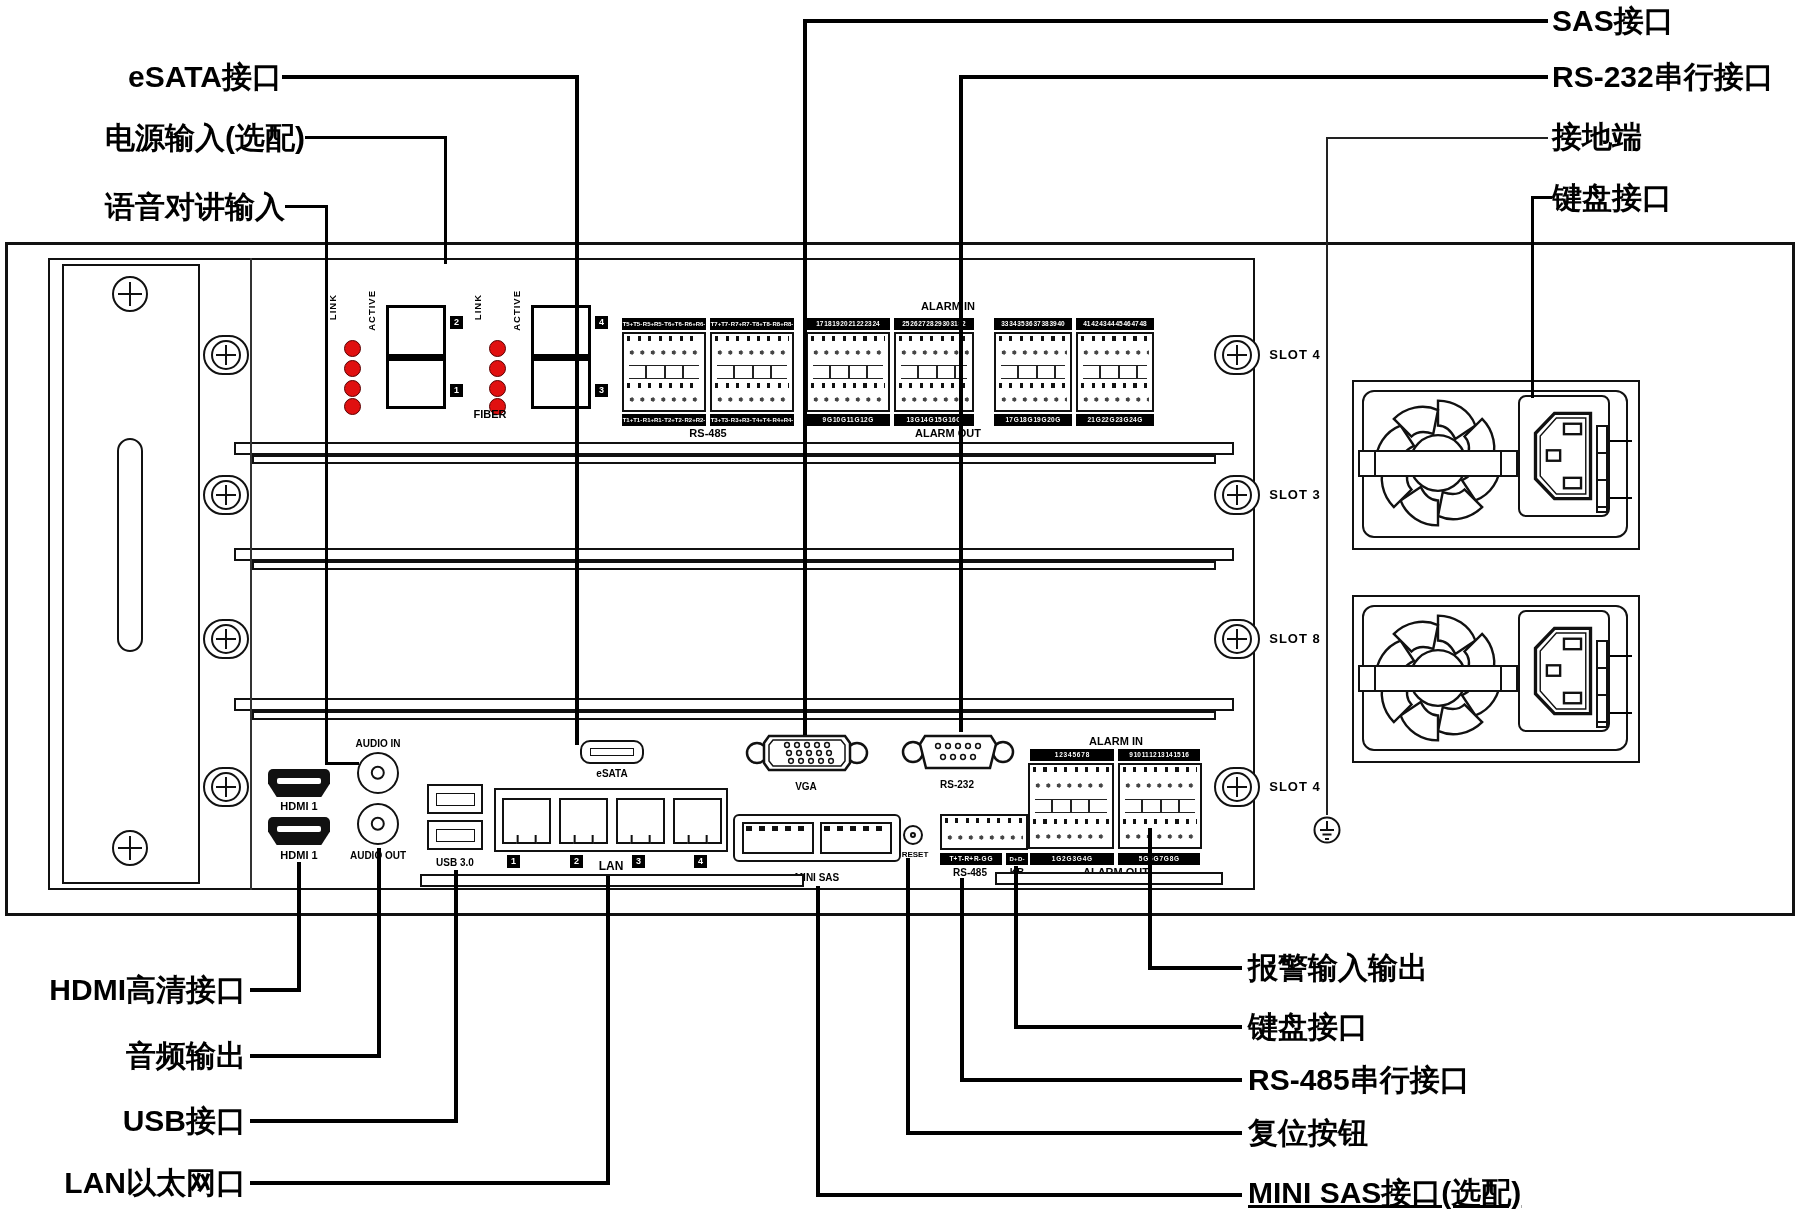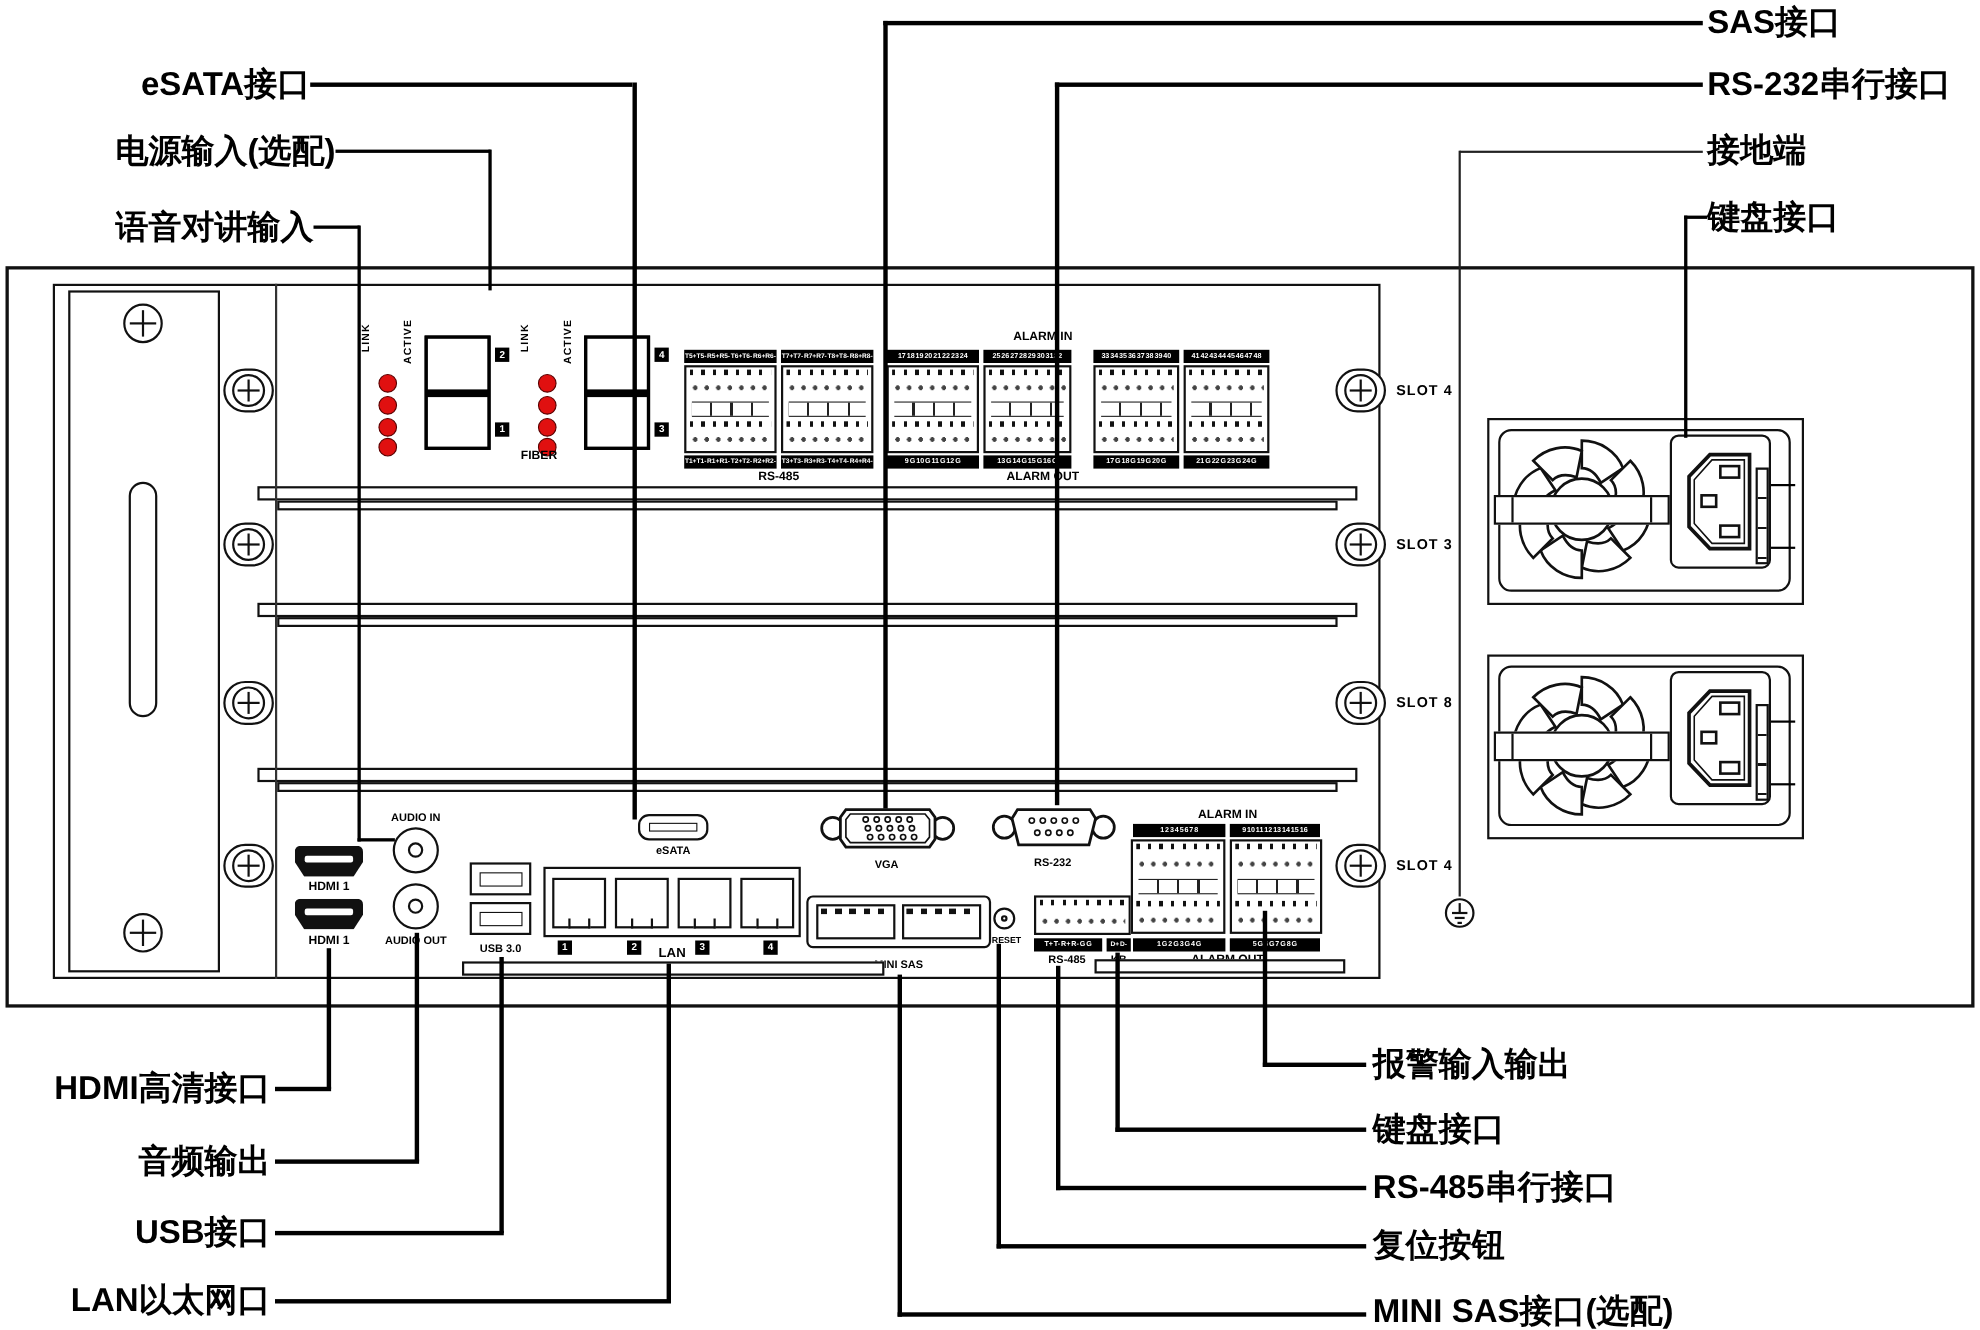--- a/index.html
+++ b/index.html
@@ -433,15 +433,15 @@
 
   <div class="co" style="right:1554px;top:973px;">HDMI高清接口</div>
   <div class="co" style="right:1554px;top:1039px;">音频输出</div>
   <div class="co" style="right:1554px;top:1104px;">USB接口</div>
   <div class="co" style="right:1554px;top:1166px;">LAN以太网口</div>
 
   <div class="co" style="left:1248px;top:951px;">报警输入输出</div>
   <div class="co" style="left:1248px;top:1010px;">键盘接口</div>
   <div class="co" style="left:1248px;top:1063px;">RS-485串行接口</div>
   <div class="co" style="left:1248px;top:1116px;">复位按钮</div>
-  <div class="co" style="left:1248px;top:1176px;">MINI SAS接口(选配)</div>
+  <div class="co" style="left:1248px;top:1176px;text-decoration:underline;">MINI SAS接口(选配)</div>
 
 </div>
 
 </body></html>

